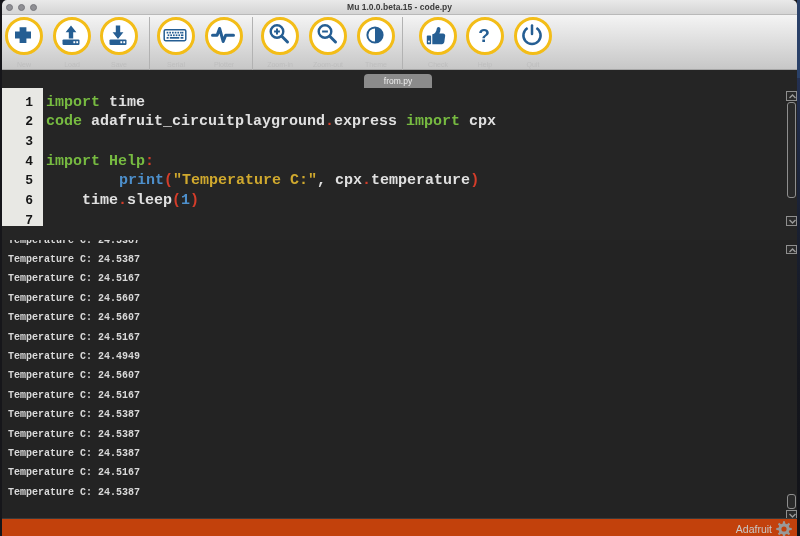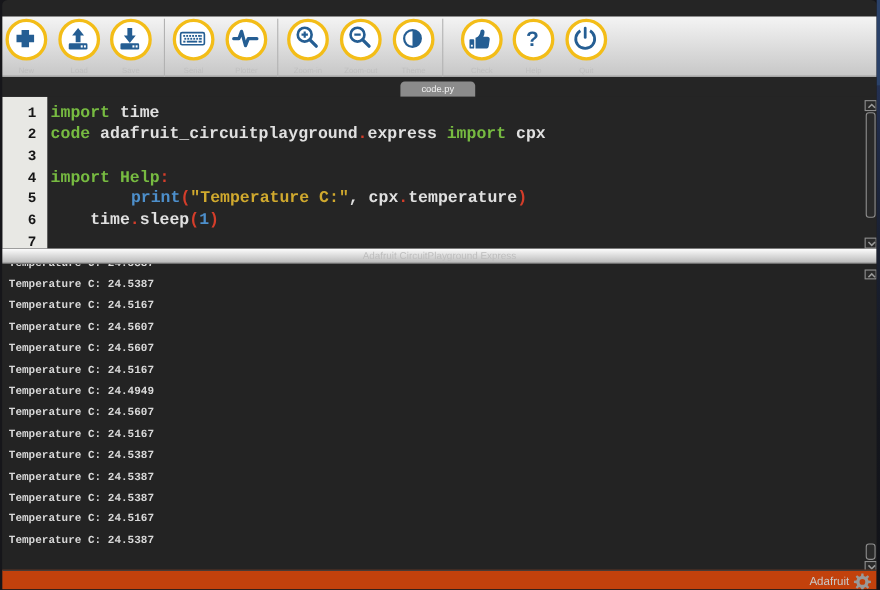--- a/index.html
+++ b/index.html
@@ -35,20 +35,26 @@
   .console{position:absolute;left:0;top:240px;width:100%;height:278px;background:#232323;overflow:hidden;}
   .console pre{margin:0;position:absolute;top:-9.5px;left:6px;font-family:"Liberation Mono",monospace;font-size:10px;font-weight:bold;line-height:19.4px;color:#d9d9d9;}
   
   .status{position:absolute;left:0;top:518px;width:100%;height:18px;background:#c2410c;border-top:1px solid #3a3a3a;box-sizing:border-box;}
   .status .mode{position:absolute;right:25px;top:4px;font-size:10.5px;color:#c9c9c9;}
   .gear{position:absolute;right:5px;top:2px;}
 </style>
 </head>
 <body>
 <div class="win">
+  <div class="titlebar">
+    <div class="dot" style="left:4px;"></div>
+    <div class="dot" style="left:16px;"></div>
+    <div class="dot" style="left:28px;"></div>
+    <div class="title">Mu 1.0.0.beta.15 - code.py</div>
+  </div>
   <div class="toolbar">
     <div class="sep" style="left:147px;"></div>
     <div class="sep" style="left:250px;"></div>
     <div class="sep" style="left:400px;"></div>
 
     <div class="btn" style="left:3px;">
         <svg width="30" height="30" viewBox="0 0 30 30">
           <path fill="#255e93" d="M11.6 7.2h6.8v4.4H23v6.8h-4.6V23h-6.8v-4.6H7v-6.8h4.6z"></path>
         </svg>
       </div>
@@ -139,21 +145,21 @@
     <div class="blabel" style="left:87px;">Save</div>
     <div class="blabel" style="left:144px;">Serial</div>
     <div class="blabel" style="left:192px;">Plotter</div>
     <div class="blabel" style="left:248px;">Zoom-in</div>
     <div class="blabel" style="left:296px;">Zoom-out</div>
     <div class="blabel" style="left:344px;">Theme</div>
     <div class="blabel" style="left:406px;">Check</div>
     <div class="blabel" style="left:453px;">Help</div>
     <div class="blabel" style="left:501px;">Quit</div>
   </div>
-  <div class="tab">code.py</div>
+  <div class="tab">from.py</div>
   <div class="editor">
     <div class="gutter">
         <pre>1
 2
 3
 4
 5
 6
 7</pre>
       </div>
@@ -168,21 +174,20 @@
           <path fill="none" stroke="#9a9a9a" stroke-width="1.4" d="M1.5 5L4.5 2l3 3"></path>
         </svg>
       </div>
     <div class="sthumb" style="left:784.5px;top:14px;height:96px;"></div>
     <div class="sbtn" style="left:784px;top:128px;">
         <svg width="9" height="7" viewBox="0 0 9 7">
           <path fill="none" stroke="#9a9a9a" stroke-width="1.4" d="M1.5 2l3 3 3-3"></path>
         </svg>
       </div>
   </div>
-  <div class="splitter">Adafruit CircuitPlayground Express</div>
   <div class="console">
     <pre>Temperature C: 24.5387
 Temperature C: 24.5387
 Temperature C: 24.5167
 Temperature C: 24.5607
 Temperature C: 24.5607
 Temperature C: 24.5167
 Temperature C: 24.4949
 Temperature C: 24.5607
 Temperature C: 24.5167

